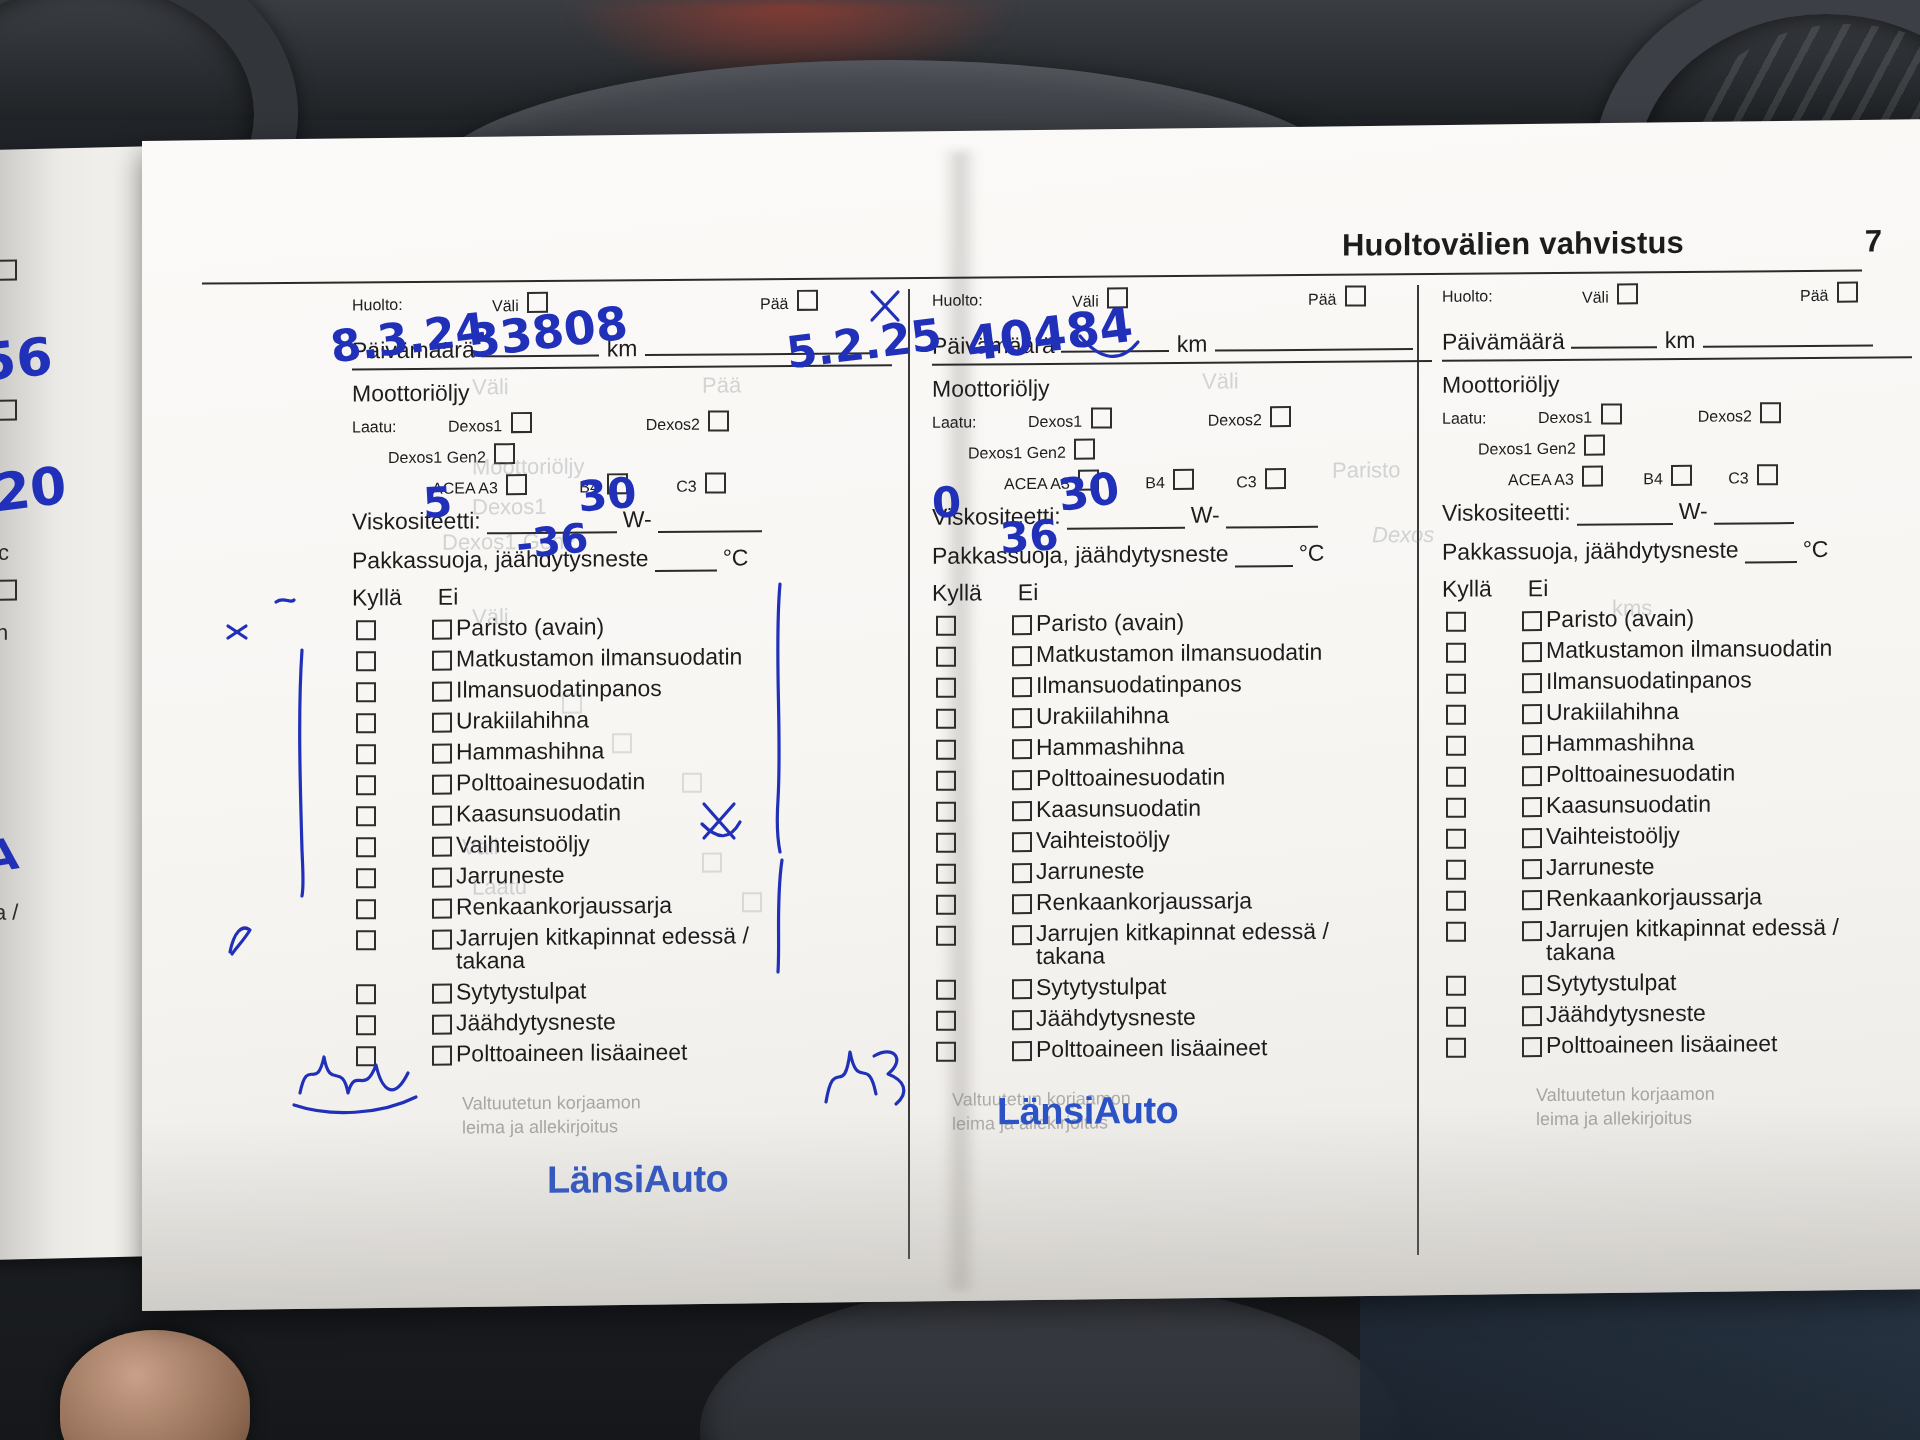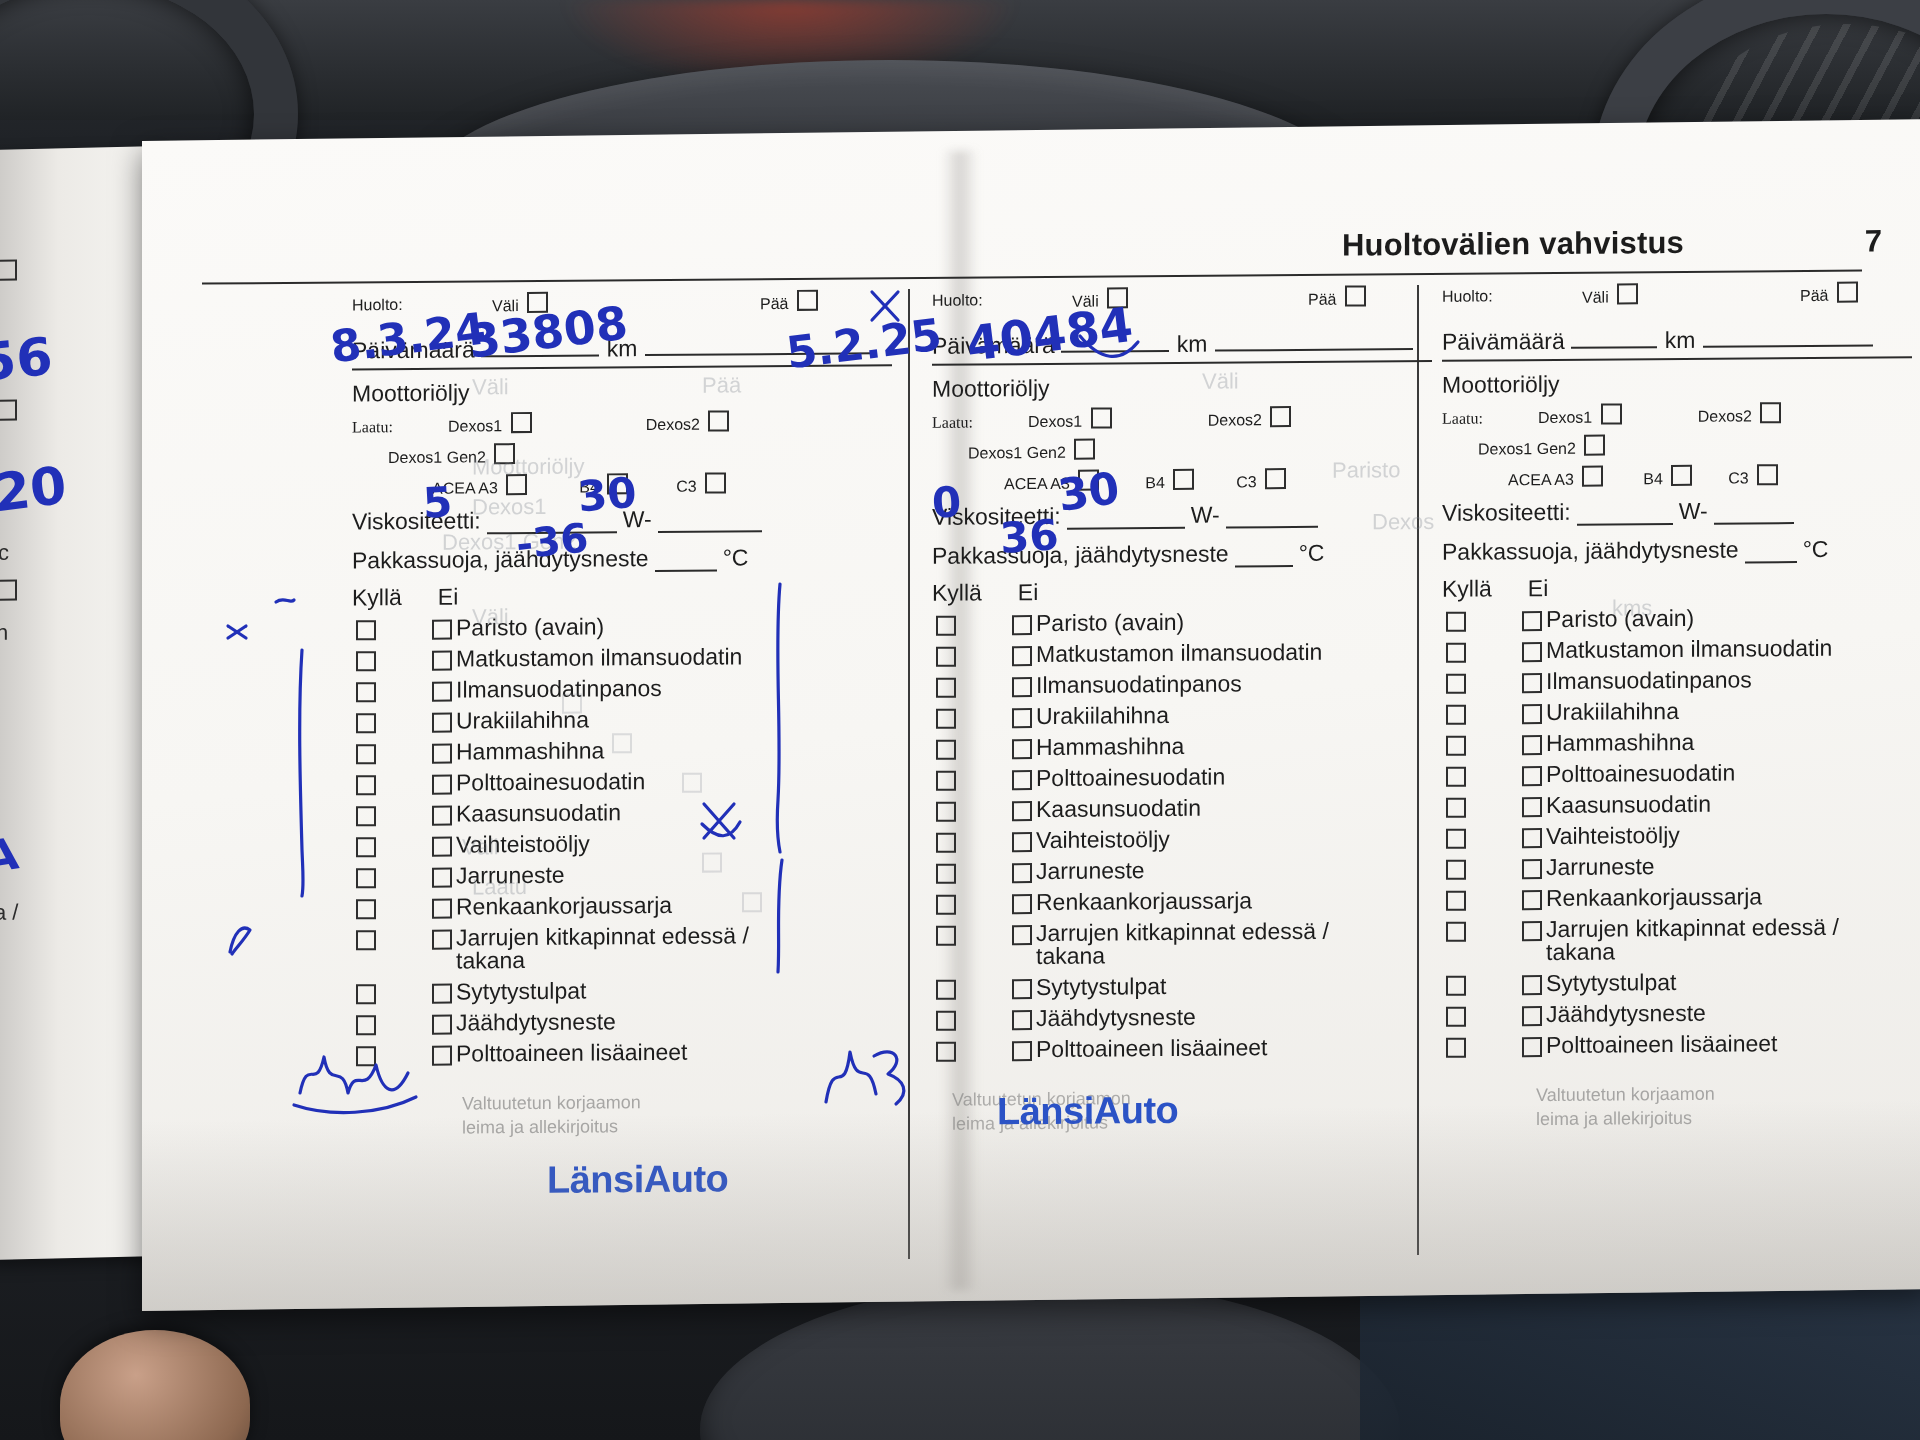--- a/index.html
+++ b/index.html
@@ -167,21 +167,21 @@
   }
 
   .line {
     border-bottom: 2px solid #2b2b2b;
     margin: 6px 0 8px 0;
   }
 
   .oil-title { font-size: 23px; margin-top: 10px; }
 
   .quality-line { display: flex; align-items: baseline; margin-top: 6px; }
-  .quality-line .q-lbl { width: 96px; font-family: Liberation Serif, serif; }
+  .quality-line .q-lbl { width: 96px; }
 
   .visk {
     display: flex; align-items: flex-end; gap: 6px; margin-top: 10px; font-size: 23px;
   }
   .visk .blank {
     display: inline-block; border-bottom: 2px solid #2b2b2b; height: 24px;
   }
 
   .pakkas { margin-top: 12px; font-size: 23px; display: flex; align-items: flex-end; gap: 6px;}
 
@@ -870,21 +870,21 @@
         <div class="ghost" style="left:330px; top:470px;">Väli</div>
         <div class="ghost" style="left:320px; top:700px;">Väli</div>
         <div class="ghost" style="left:330px; top:740px;">Laatu</div>
         <div class="ghost-box" style="left:420px; top:560px;"></div>
         <div class="ghost-box" style="left:470px; top:600px;"></div>
         <div class="ghost-box" style="left:540px; top:640px;"></div>
         <div class="ghost-box" style="left:560px; top:720px;"></div>
         <div class="ghost-box" style="left:600px; top:760px;"></div>
         <div class="ghost" style="left:1060px; top:240px;">Väli</div>
         <div class="ghost" style="left:1190px; top:330px;">Paristo</div>
-        <div class="ghost" style="left:1230px; top:382px;">Dexos</div>
+        <div class="ghost" style="left:1230px; top:395px;font-style:italic;">Dexos</div>
         <div class="ghost" style="left:1470px; top:470px;">kms</div>
 
         <div class="logo-wrap" style="left:405px; top:1025px;">
           <span class="logo">LänsiAuto</span>
         </div>
         <div class="logo-wrap" style="left:855px; top:960px;">
           <span class="logo">LänsiAuto</span>
         </div>
 
       </div>

